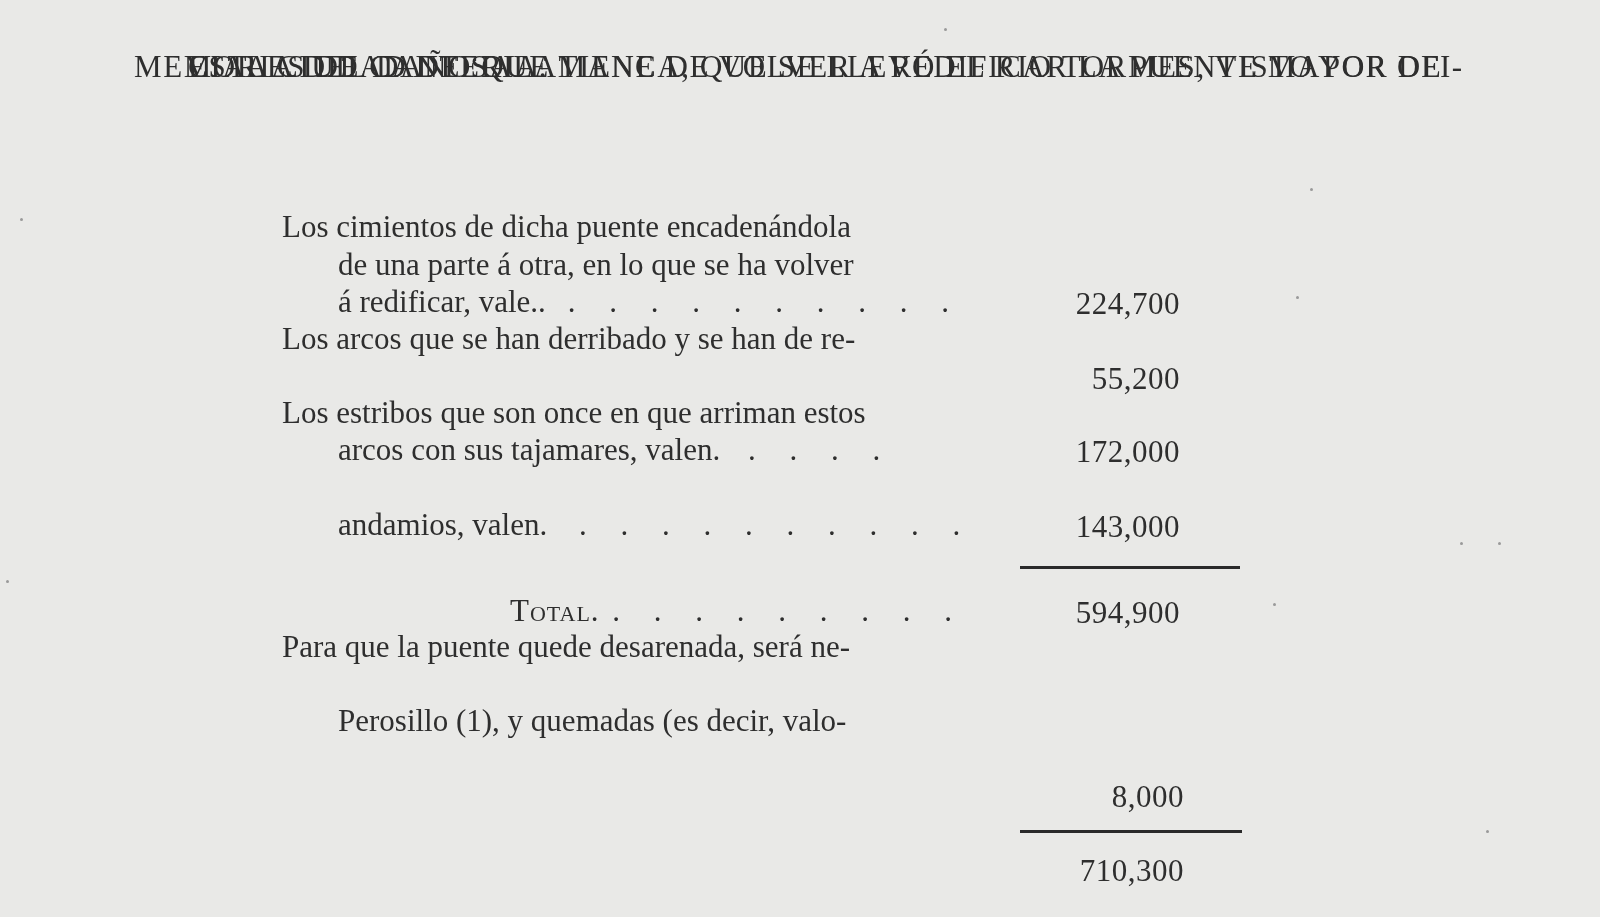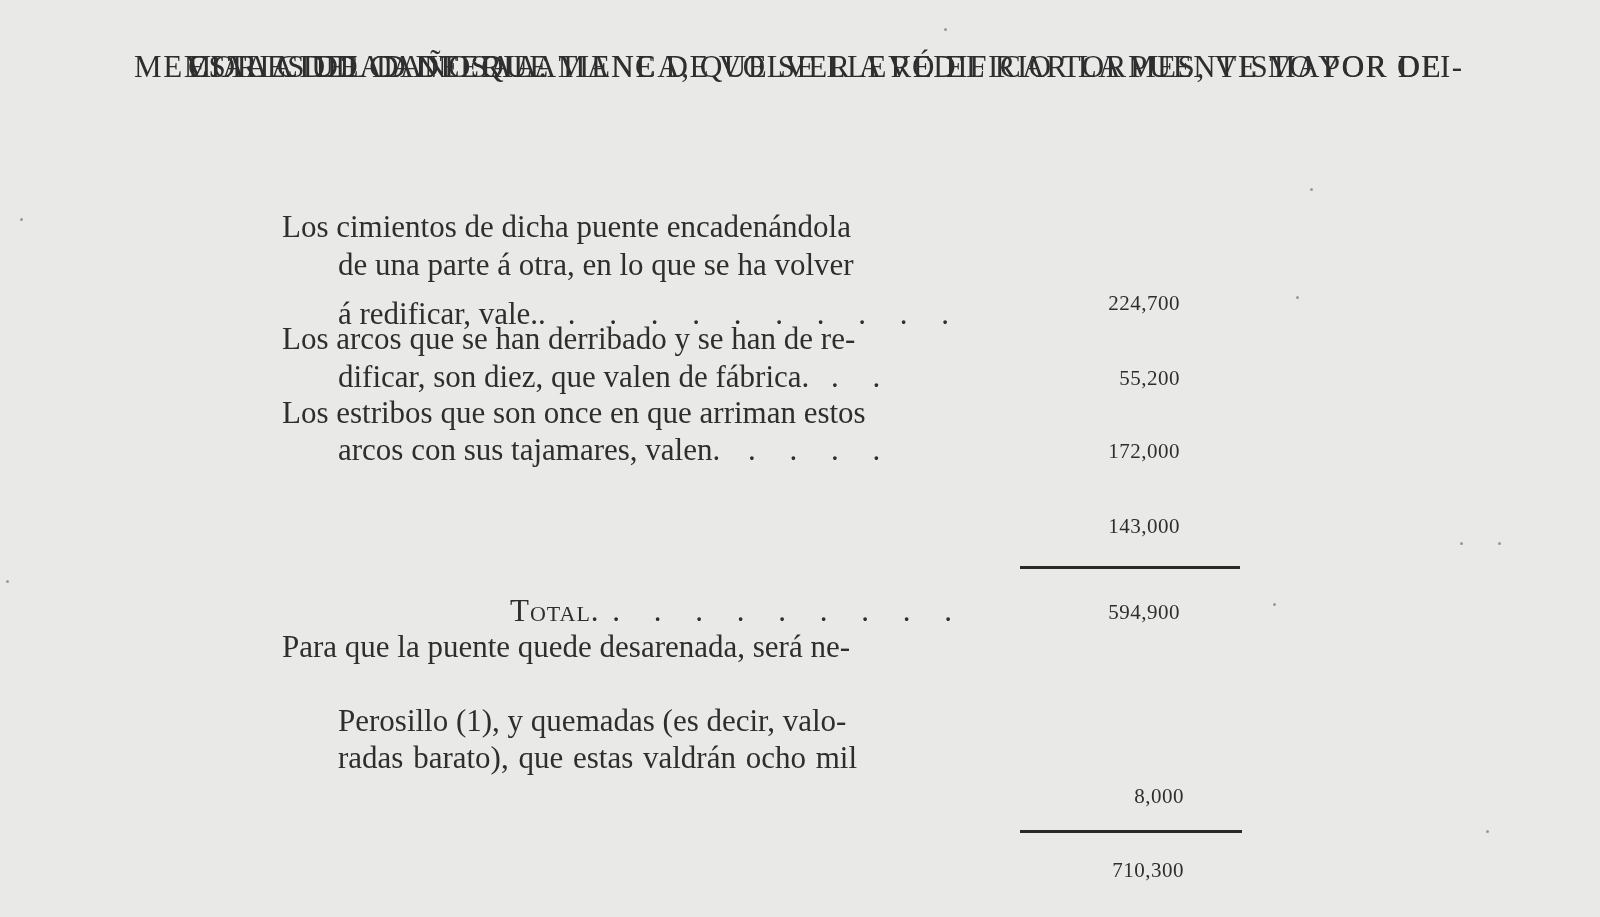--- a/index.html
+++ b/index.html
@@ -23,73 +23,72 @@
   .line {
     position: absolute; white-space: nowrap;
     font-size: 31px; line-height: 37px; color: #2e2e2e;
   }
   .first { left: 282px; }
   .cont { left: 338px; text-align: center; }
   .total-label { left: 510px; font-variant: small-caps; letter-spacing: 1px; }
   .dots { letter-spacing: 13px; }
   .amount {
     position: absolute; right: 420px; text-align: center;
-    font-size: 21px; line-height: 37px; color: #2e2e2e; letter-spacing: 0.5px;
+    font-size: 31px; line-height: 37px; color: #2e2e2e; letter-spacing: 0.5px;
   }
   .rule {
     position: absolute; height: 3px; background: #2a2a2a;
   }
   .speck { position: absolute; width: 3px; height: 3px; border-radius: 50%; background: #9a9a9a; }
 </style>
 </head>
 <body>
 
 <div class="heading">
   <span class="line">MEMORIA DEL DAÑO QUE TIENE DE VOLVER A REDIFICAR LA PUENTE MAYOR DE</span>
   <span class="line indent">ESTA CIUDAD DE SALAMANCA, QUE SE LLEVÓ EL RIO TORMES, VISTO POR OFI-</span>
   <span class="line indent">CIALES DE CANTERIA.</span>
 </div>
 
 <div class="entries">
 
   <div class="line first" style="top:208px">Los cimientos de dicha puente encadenándola</div>
   <div class="line cont" style="top:246px">de una parte á otra, en lo que se ha volver</div>
-  <div class="line cont" style="top:295px">
+  <div class="line cont" style="top:283px">
     <span>á redificar, vale..</span>
     <span class="dots" style="margin-left:14px">. . . . . . . . . .</span>
   </div>
   <div class="amount" style="top:285px">224,700</div>
 
   <div class="line first" style="top:320px">Los arcos que se han derribado y se han de re-</div>
-  <div class="line cont" style="top:358px">
-    <span>dificar, son diez, que valen de fábrica.</span>
-    <span class="dots" style="margin-left:14px">. .</span>
-  </div>
   <div class="amount" style="top:360px">55,200</div>
 
   <div class="line first" style="top:394px">Los estribos que son once en que arriman estos</div>
   <div class="line cont" style="top:431px">
     <span>arcos con sus tajamares, valen.</span>
     <span class="dots" style="margin-left:20px">. . . .</span>
   </div>
   <div class="amount" style="top:433px">172,000</div>
 
+  <div class="line cont" style="top:506px">
+    <span>andamios, valen.</span>
+    <span class="dots" style="margin-left:24px">. . . . . . . . . .</span>
+  </div>
   <div class="amount" style="top:508px">143,000</div>
 
   <div class="rule" style="left:1020px; top:566px; width:220px"></div>
 
   <div class="line total-label" style="top:592px">
     <span>Total.</span>
     <span class="dots" style="margin-left:4px">. . . . . . . . .</span>
   </div>
   <div class="amount" style="top:594px">594,900</div>
 
   <div class="line first" style="top:628px">Para que la puente quede desarenada, será ne-</div>
   <div class="line cont" style="top:702px">Perosillo (1), y quemadas (es decir,  valo-</div>
-  <div class="line cont" style="top:739px; word-spacing:2px">radas barato), que  estas valdrán ocho mil</div>
   <div class="amount" style="top:778px; right:416px">8,000</div>
 
   <div class="rule" style="left:1020px; top:830px; width:222px"></div>
 
   <div class="amount" style="top:852px; right:416px">710,300</div>
 </div>
 
 <div class="speck" style="left:944px; top:28px"></div>
 <div class="speck" style="left:20px; top:218px"></div>
 <div class="speck" style="left:1310px; top:188px"></div>

